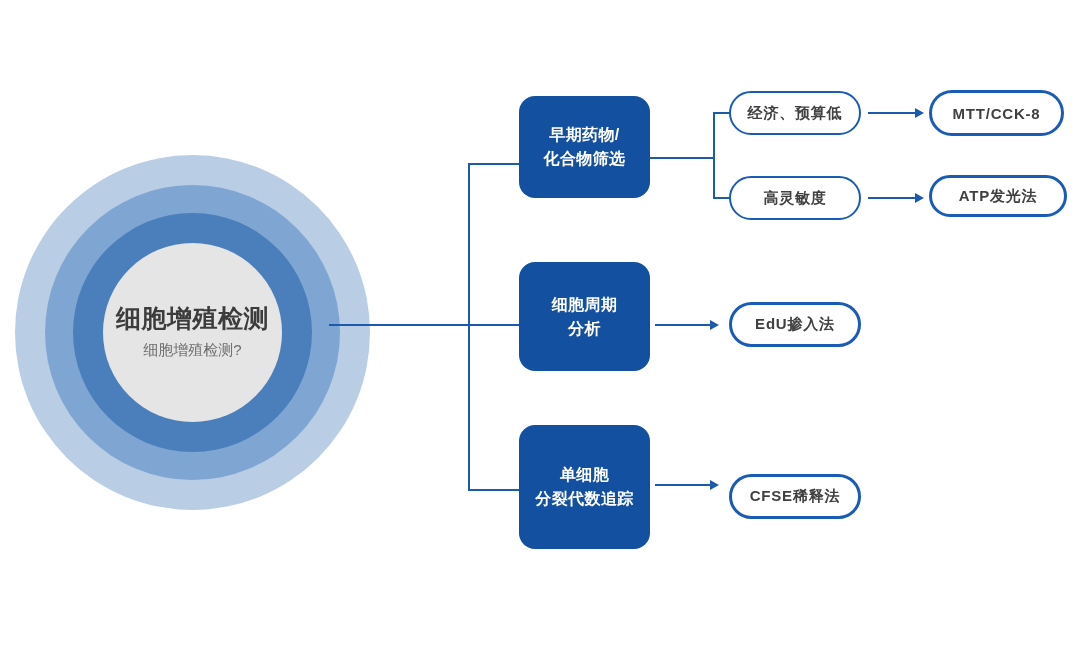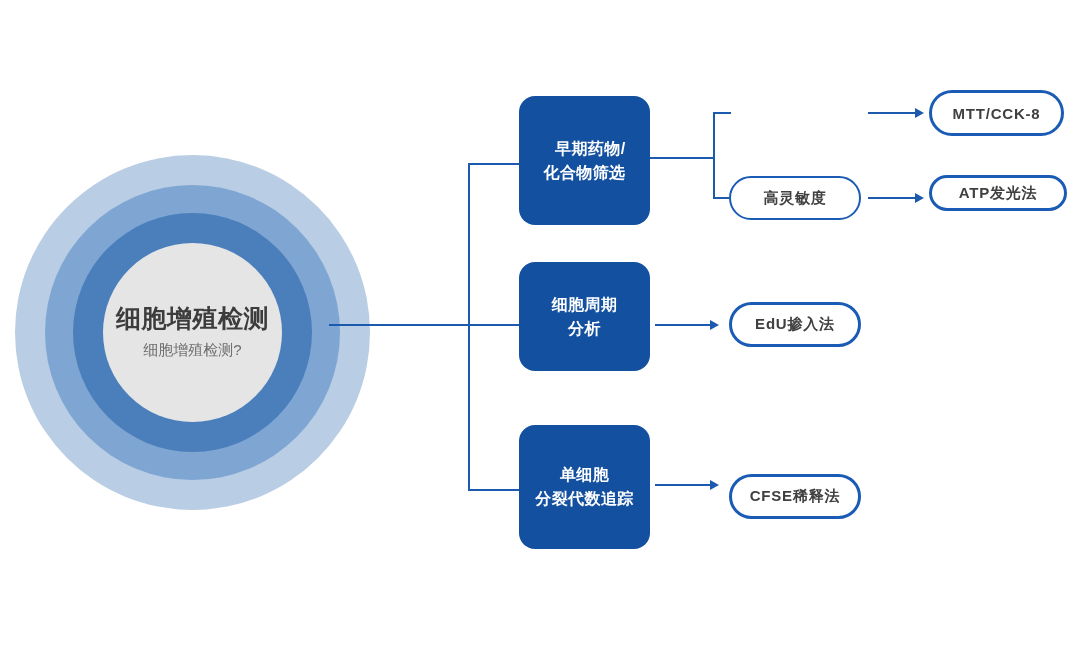--- a/index.html
+++ b/index.html
@@ -84,21 +84,21 @@
     font-weight: bold;
     line-height: 1.5;
     display: flex;
     align-items: center;
     justify-content: center;
     text-align: center;
     letter-spacing: 0.4px;
   }
   .cat-box span { display: block; white-space: pre-line; }
 
-  .cat-1 { left: 519px; top: 96px;  width: 131px; height: 129px; text-align: right; }
+  .cat-1 { left: 519px; top: 96px;  width: 131px; height: 102px; }
   .cat-2 { left: 519px; top: 262px; width: 131px; height: 109px; }
   .cat-3 { left: 519px; top: 425px; width: 131px; height: 124px; }
 
   
   .pill {
     position: absolute;
     background: #ffffff;
     border: 2.5px solid #1a5bb5;
     border-radius: 999px;
     color: #404040;
@@ -110,21 +110,21 @@
     text-align: center;
     letter-spacing: 0.8px;
     white-space: nowrap;
     box-sizing: border-box;
   }
   .pill-strong { border-width: 3px; }
 
   .pill-c1 { left: 729px; top: 91px;  width: 132px; height: 44px; }
   .pill-c2 { left: 729px; top: 176px; width: 132px; height: 44px; }
   .pill-m1 { left: 929px; top: 90px;  width: 135px; height: 46px; }
-  .pill-m2 { left: 929px; top: 175px; width: 138px; height: 36px; }
+  .pill-m2 { left: 929px; top: 175px; width: 138px; height: 42px; }
   .pill-m3 { left: 729px; top: 302px; width: 132px; height: 45px; }
   .pill-m4 { left: 729px; top: 462px; width: 132px; height: 45px; margin-top: 12px; }
 
   
   .line {
     position: absolute;
     background: #1c5aad;
   }
   .h-line { height: 2px; }
   .v-line { width: 2px; }
@@ -170,20 +170,23 @@
   <div class="cat-box cat-3">
     <span>单细胞
 分裂代数追踪</span>
   </div>
 
   <div class="line h-line" style="left:650px; top:157px; width:64px;"></div>
   <div class="line v-line" style="left:713px; top:112px; height:87px;"></div>
   <div class="line h-line" style="left:713px; top:112px; width:18px;"></div>
   <div class="line h-line" style="left:713px; top:197px; width:18px;"></div>
 
+  <div class="pill pill-c1">
+    <span>经济、预算低</span>
+  </div>
   <div class="pill pill-c2">
     <span>高灵敏度</span>
   </div>
 
   <div class="line h-line" style="left:868px; top:112px; width:50px;"></div>
   <div class="arrow-head" style="left:915px; top:108px;"></div>
 
   <div class="line h-line" style="left:868px; top:197px; width:50px;"></div>
   <div class="arrow-head" style="left:915px; top:193px;"></div>
 

